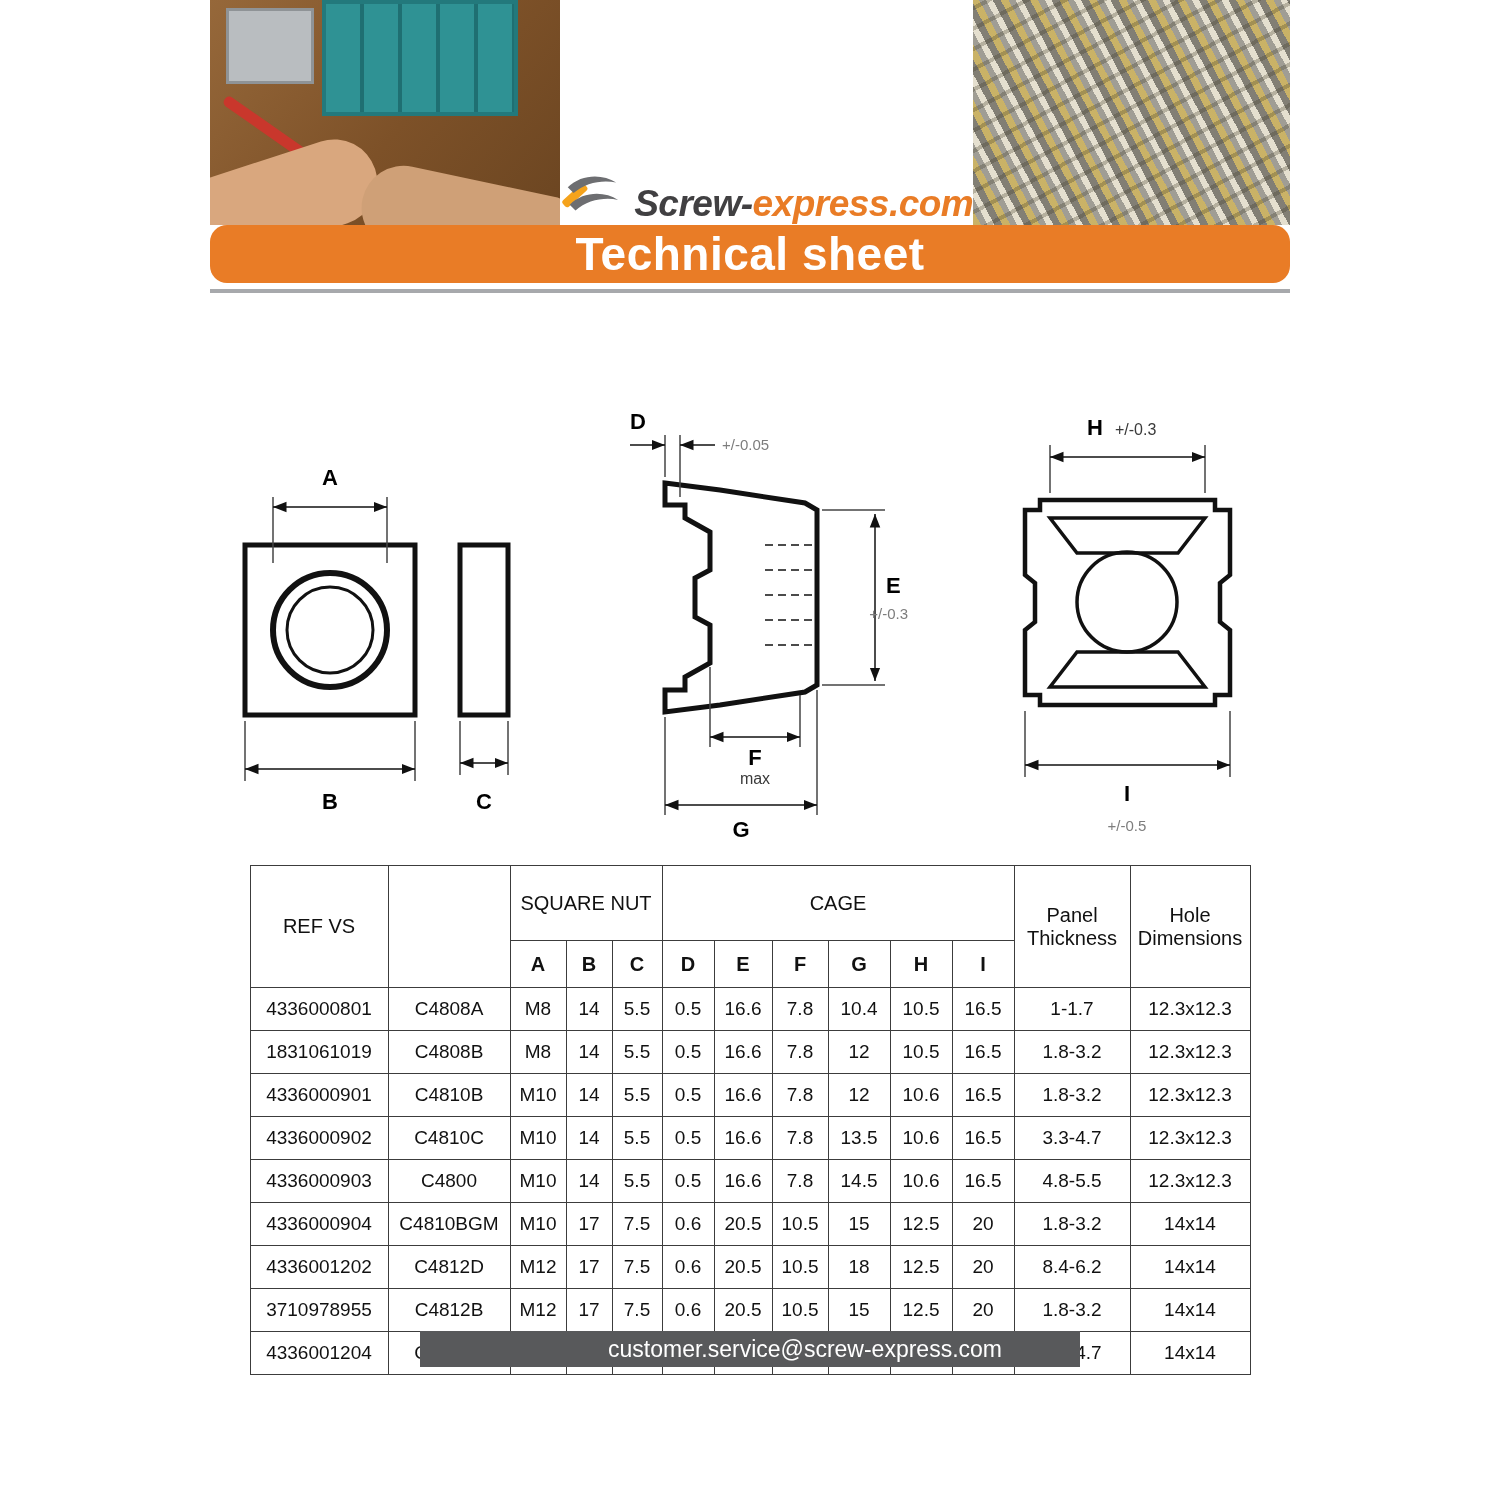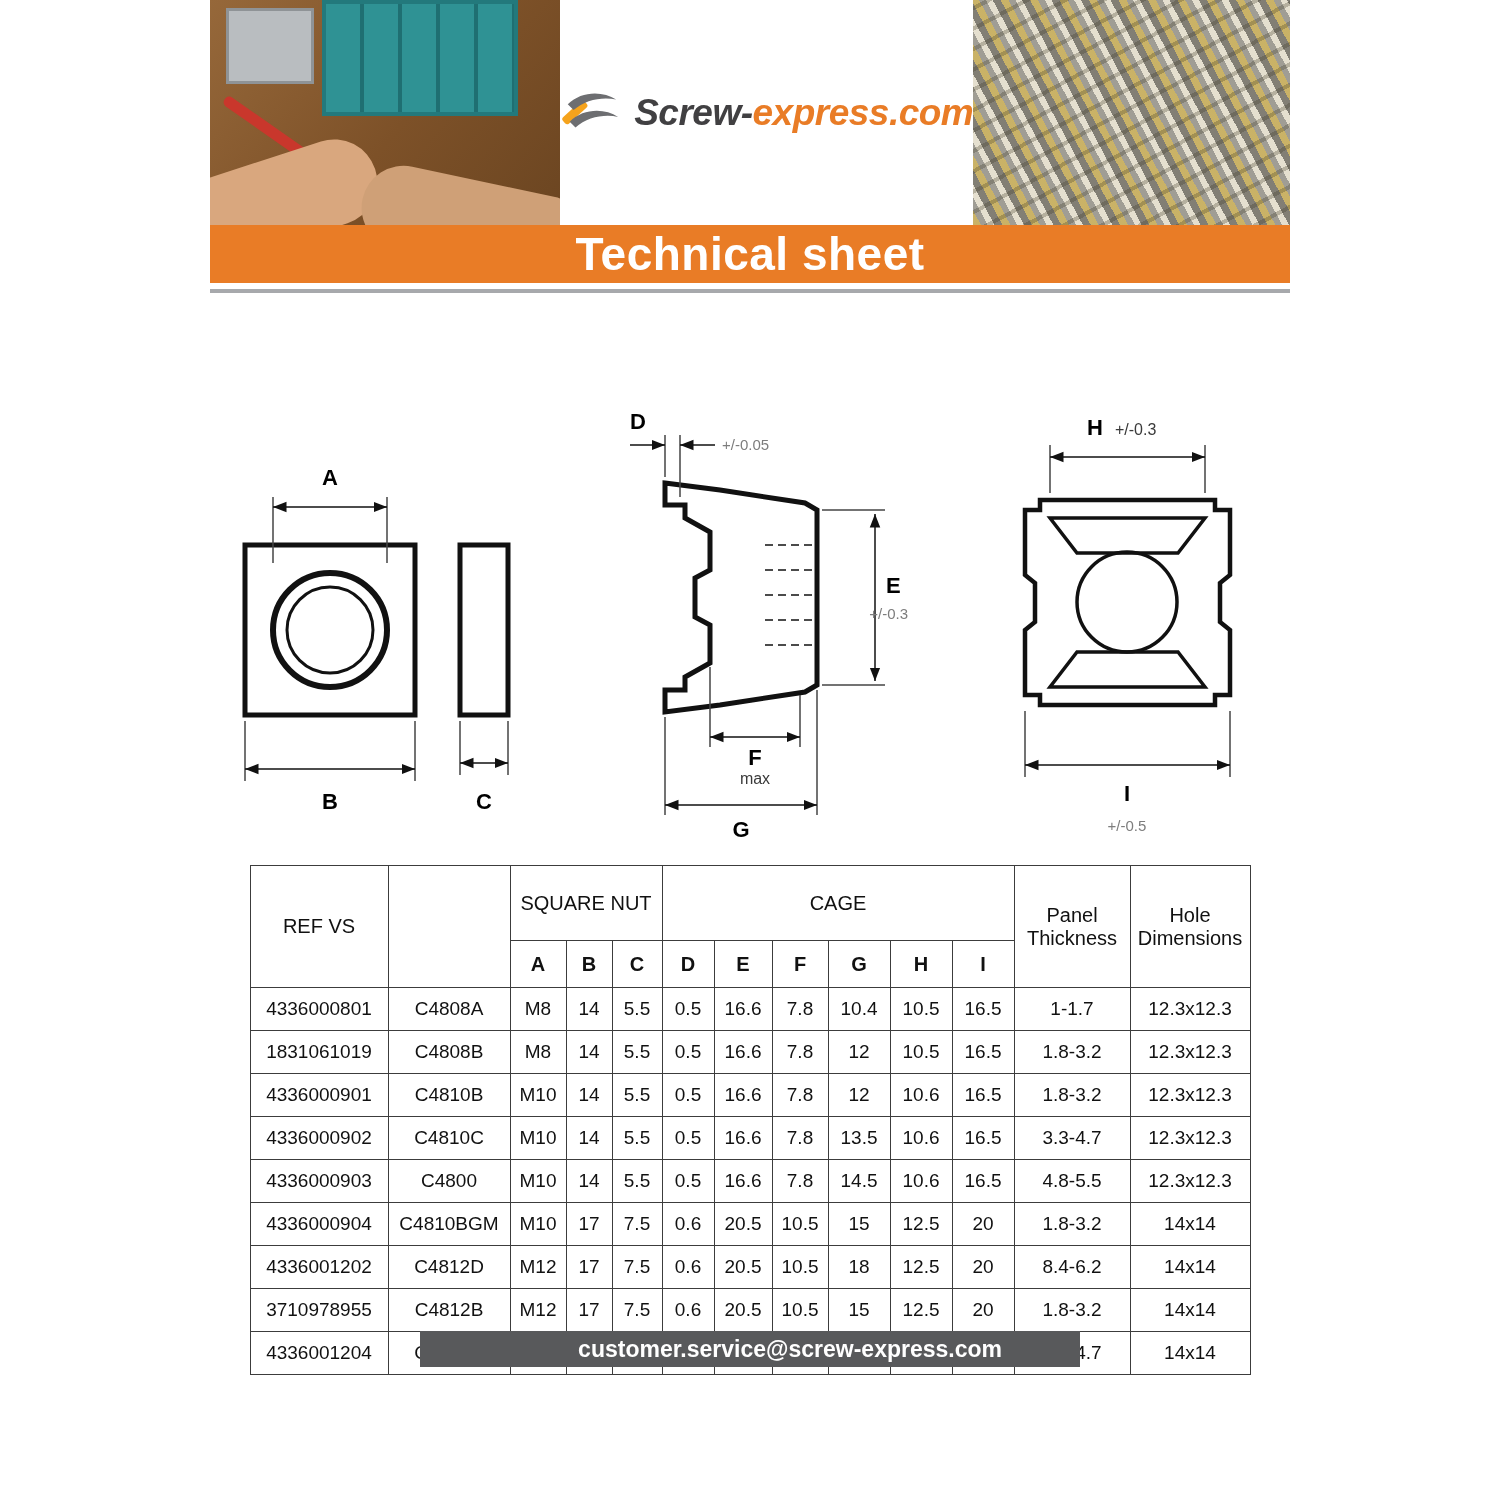--- a/index.html
+++ b/index.html
@@ -17,28 +17,28 @@
     background:repeating-linear-gradient(90deg,#2f9294 0 34px,#1f6f72 34px 38px);}
   .pl-tray{position:absolute;left:16px;top:8px;width:82px;height:70px;background:#b9bdc0;border:3px solid #8f9396;}
   .pl-arm{position:absolute;left:-30px;bottom:-18px;width:200px;height:86px;background:#d9a77e;border-radius:45px;transform:rotate(-18deg);}
   .pl-arm2{position:absolute;left:150px;bottom:-40px;width:230px;height:84px;background:#cfa077;border-radius:42px;transform:rotate(12deg);}
   .pl-tool{position:absolute;left:4px;top:128px;width:120px;height:11px;background:#c9372c;transform:rotate(35deg);border-radius:5px;}
   .photo-right{width:322px;background:
     repeating-linear-gradient(62deg, rgba(196,170,86,.9) 0 7px, rgba(143,140,130,.85) 7px 13px,
       rgba(226,220,202,.9) 13px 19px, rgba(108,104,92,.85) 19px 26px);}
   .photo-right::after{content:"";position:absolute;inset:0;
     background:repeating-linear-gradient(-28deg, transparent 0 14px, rgba(60,55,35,.28) 14px 18px);}
-  .logo-area{flex:1;display:flex;align-items:center;justify-content:center;gap:12px;background:#fff;}
+  .logo-area{flex:1;display:flex;align-items:flex-end;justify-content:center;gap:12px;background:#fff;}
   .logo-text{font-size:37px;font-weight:bold;font-style:italic;white-space:nowrap;letter-spacing:-0.5px;}
   .logo-text .p1{color:#414042;}
   .logo-text .p2{color:var(--accent,#E97C26);}
 
   
   .banner{height:58px;background:var(--accent,#E97C26);color:#fff;display:flex;align-items:center;justify-content:center;
-    font-size:46px;font-weight:bold;letter-spacing:0.5px;}
+    font-size:46px;font-weight:bold;letter-spacing:0.5px;border-radius:17px;}
   .banner-underline{height:4px;background:#a7a9ac;margin-top:6px;}
 
   
   .drawings{margin-top:92px;display:flex;justify-content:center;align-items:flex-start;gap:55px;}
   .drawing{display:block;}
   .thick{fill:#fff;stroke:#111;stroke-width:5;}
   .thick3{fill:#fff;stroke:#111;stroke-width:4.5;}
   .thick2{fill:none;stroke:#111;stroke-width:6;}
   .thin{fill:none;stroke:#111;stroke-width:3;}
   .mid{fill:none;stroke:#111;stroke-width:3.5;}
@@ -54,21 +54,21 @@
   .spec-table th,.spec-table td{border:1px solid #3c3c3c;text-align:center;vertical-align:middle;
     font-weight:normal;padding:0 2px;overflow:hidden;}
   .spec-table thead tr.grp th{height:74px;font-size:20px;}
   .spec-table thead tr.sub th{height:46px;font-size:20px;font-weight:bold;}
   .spec-table th.small{font-size:15px;margin-left:25px;}
   .spec-table tbody td{height:42px;font-size:19px;}
 
   
   .footer{position:absolute;left:210px;right:210px;bottom:8px;height:36px;background:var(--footer,#58595B);
     display:flex;align-items:center;justify-content:flex-end;padding-right:78px;box-sizing:border-box;}
-  .footer-email{color:#fff;font-size:23px;font-weight:bold;}
+  .footer-email{color:#fff;font-size:23px;font-weight:normal;}
 </style>
 </head>
 <body>
 
 <div class="page">
 
   <div class="header">
     <div class="photo photo-left">
       <div class="pl-teal"></div>
       <div class="pl-tray"></div>

